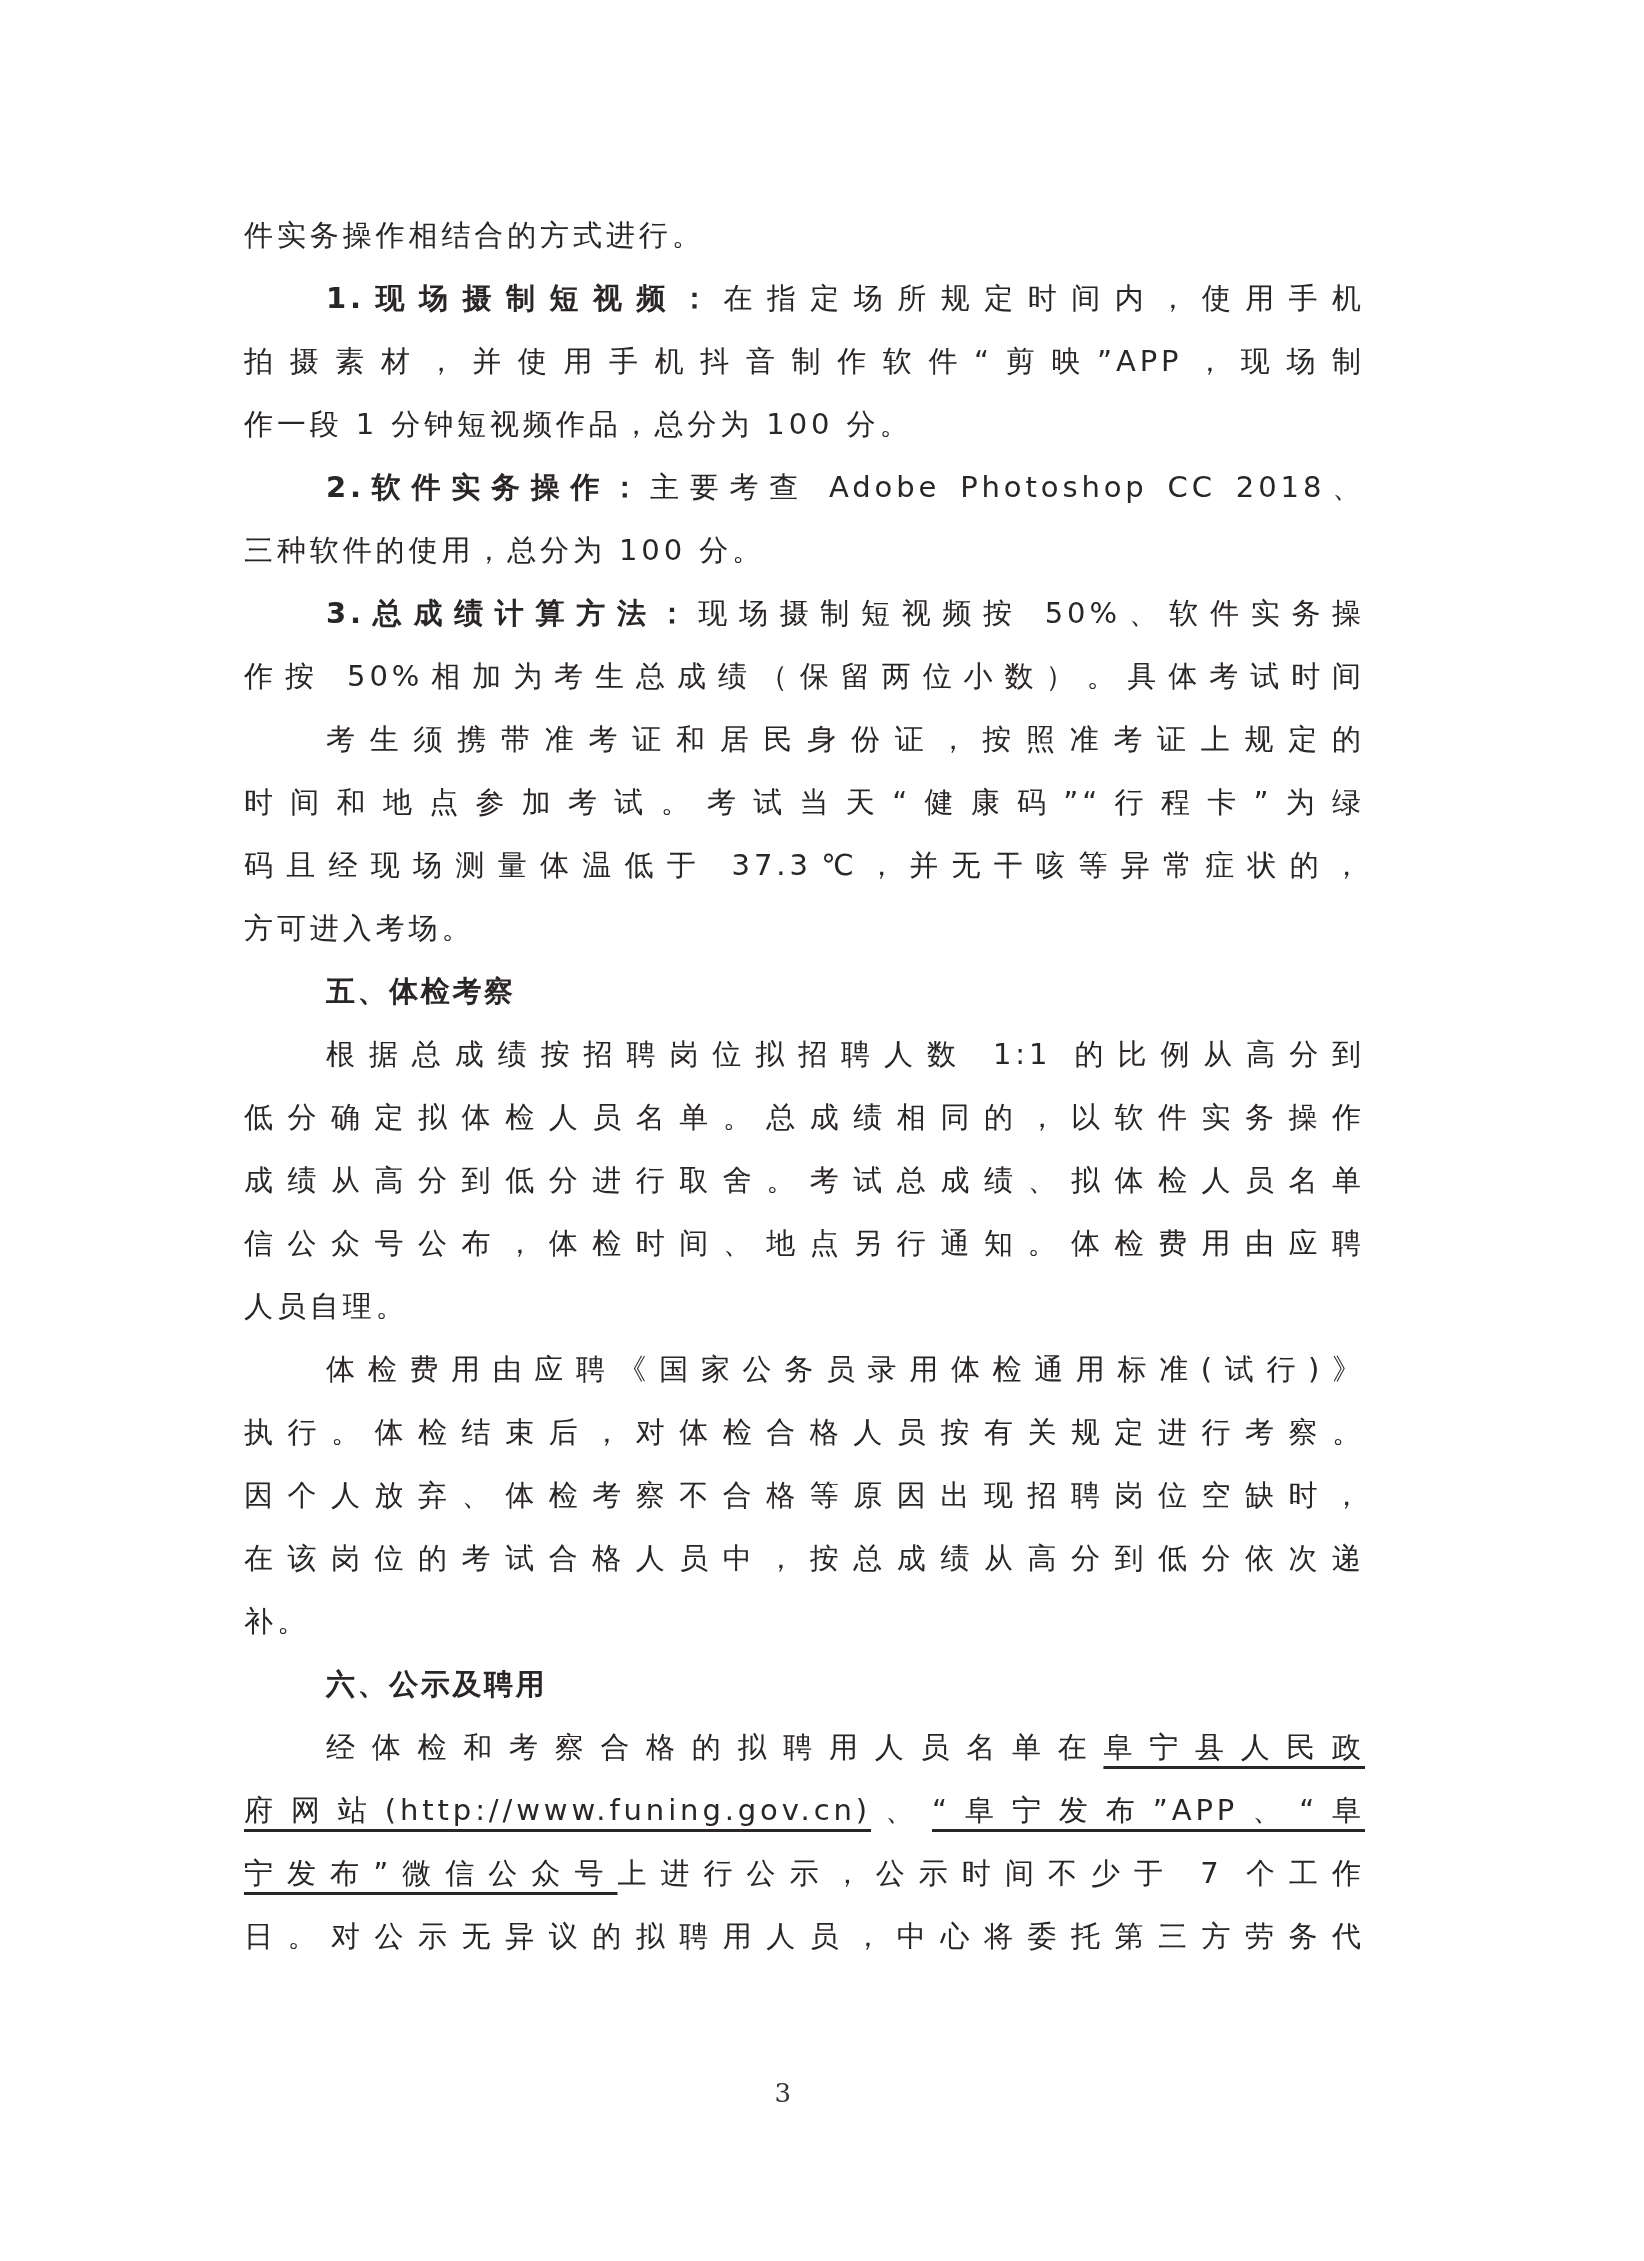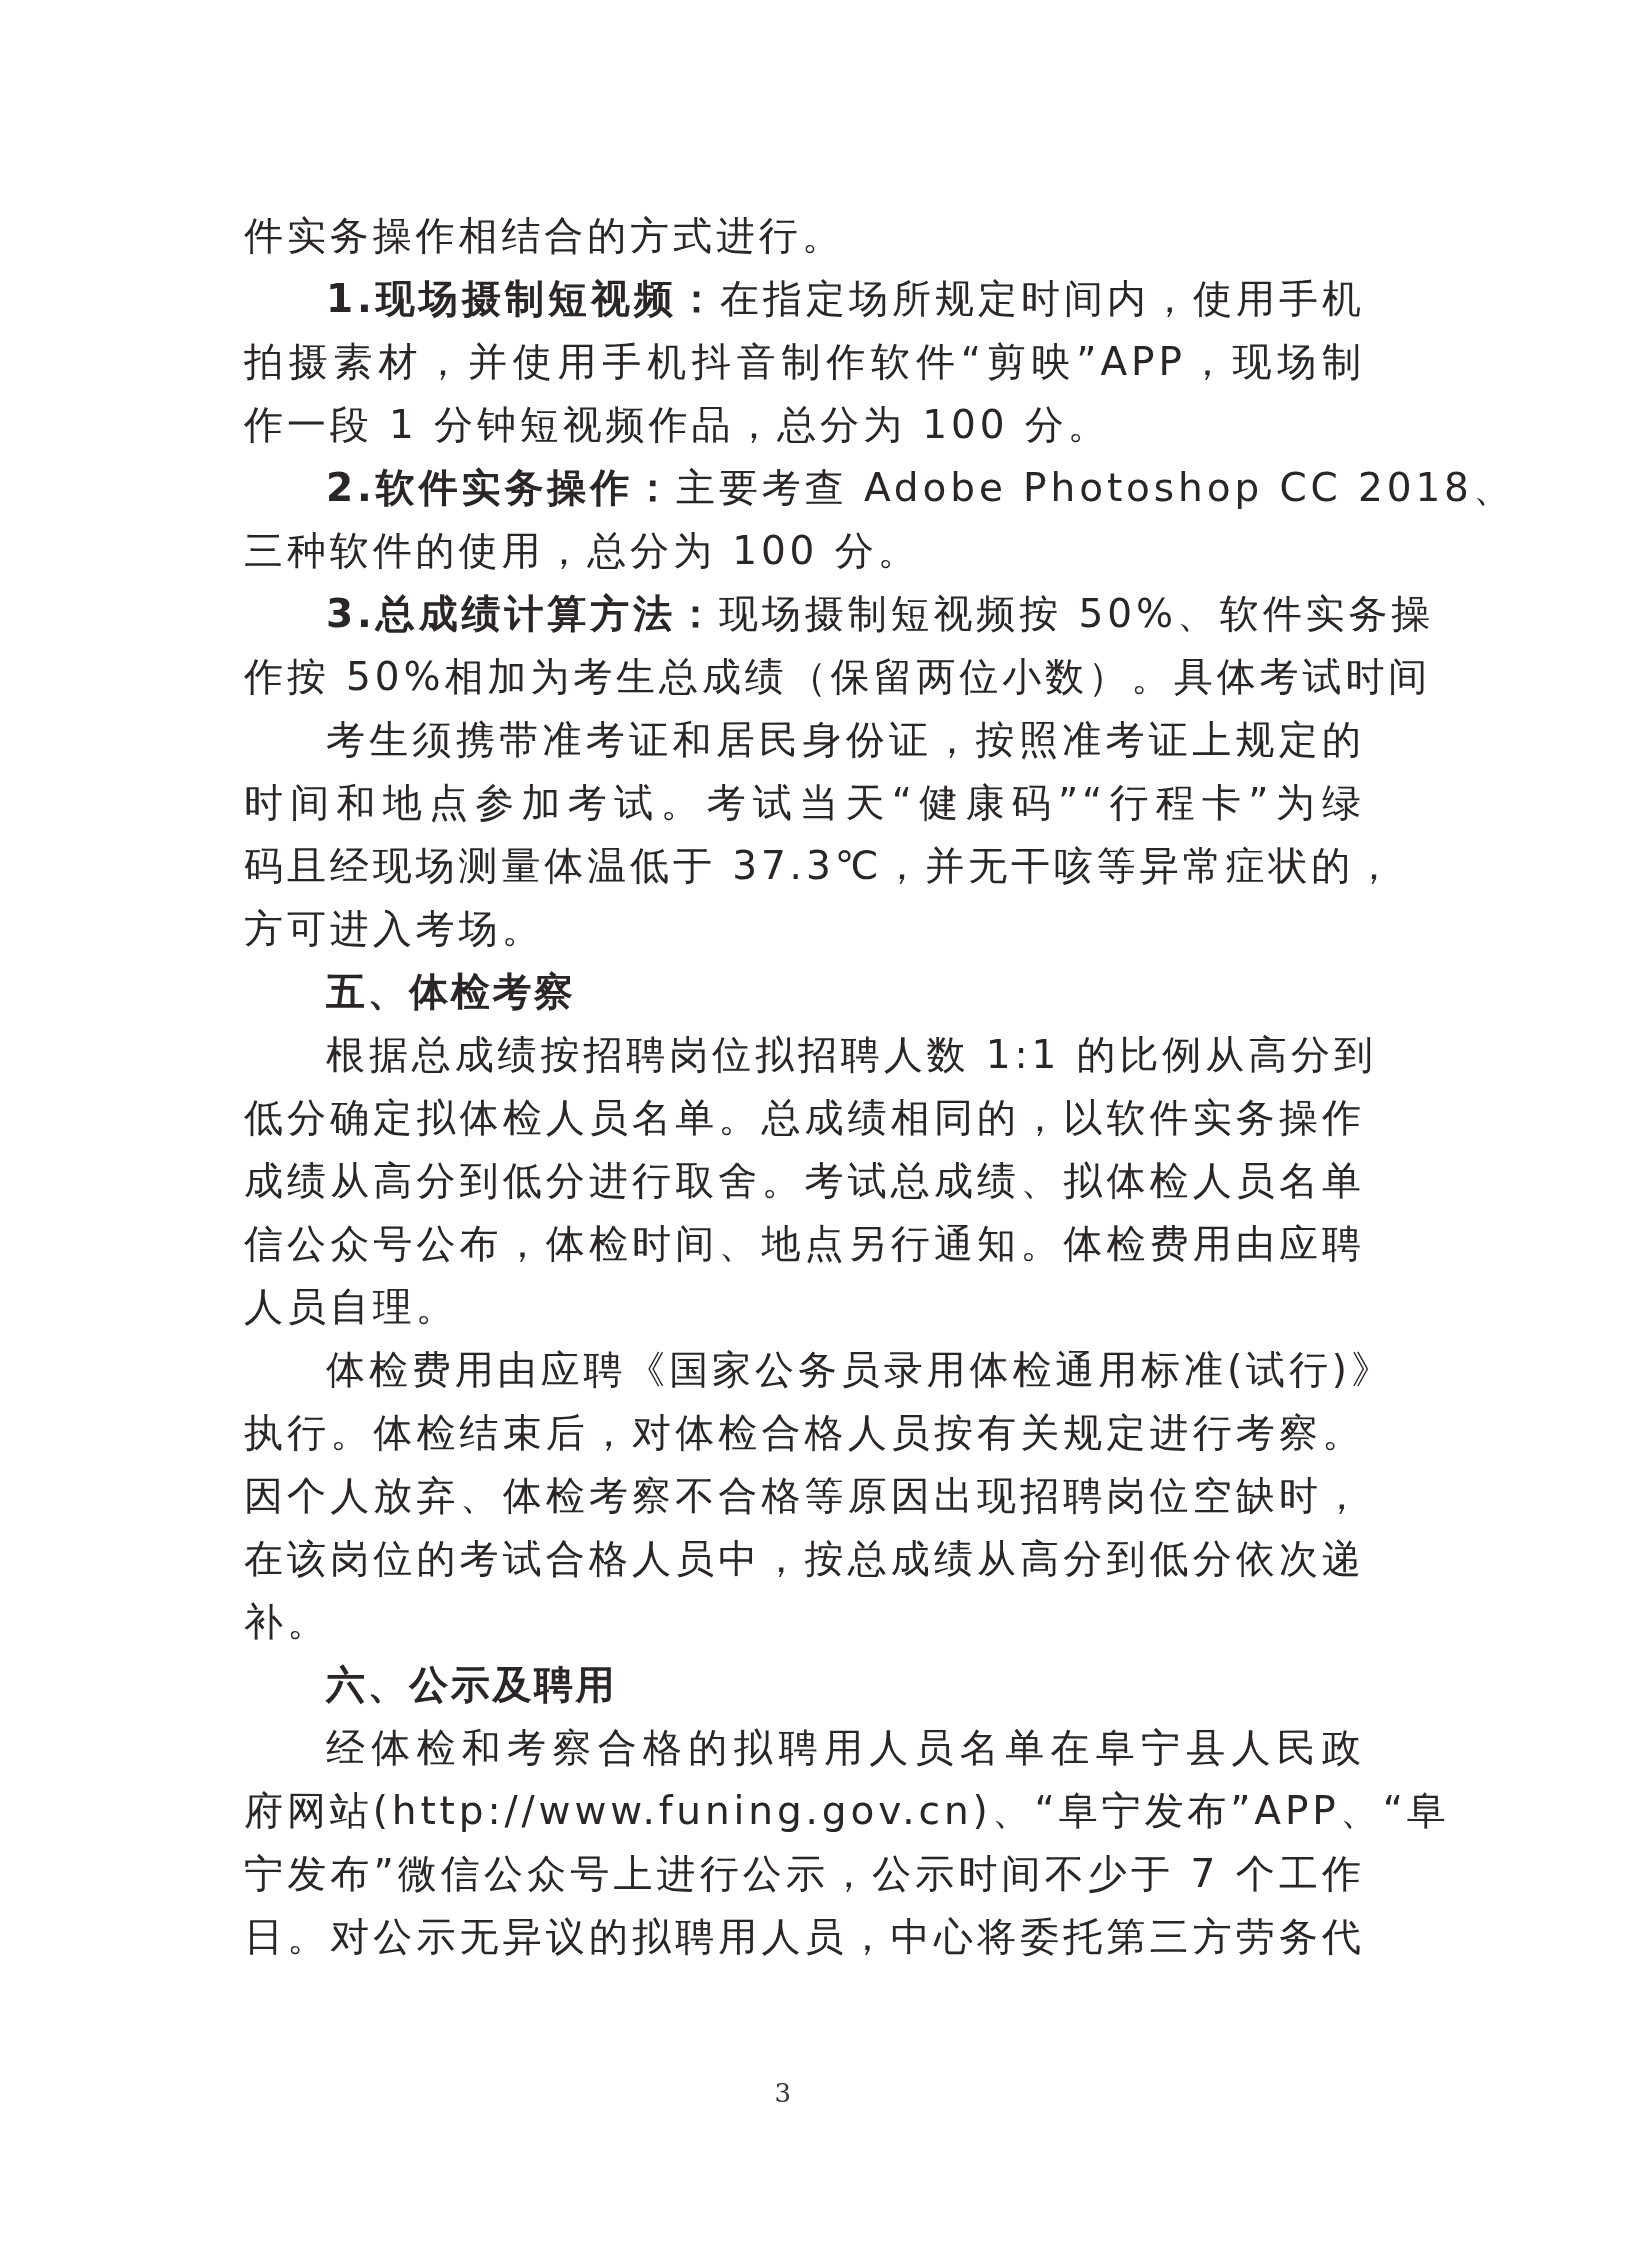--- a/index.html
+++ b/index.html
@@ -17,41 +17,42 @@
     }
     .page {
       position: absolute;
       left: 244px;
       top: 204px;
       width: 1121px;
     }
     .line {
       height: 63px;
       line-height: 63px;
-      font-size: 39px;
+      font-size: 29px;
       white-space: nowrap;
       letter-spacing: 3.9px;
     }
     .justify {
       text-align: justify;
       text-align-last: justify;
     }
     .indent {
       padding-left: 82px;
     }
     .bold {
       font-weight: bold;
       margin-top: 24px;
     }
     .heading {
       font-weight: bold;
       padding-left: 82px;
       letter-spacing: 2.6px;
     }
     .u {
+      text-decoration: underline;
       text-decoration-thickness: 2.6px;
       text-underline-offset: 9px;
     }
     .page-number {
       position: absolute;
       left: 773px;
       top: 2078px;
       width: 19.3px;
       font-family: "DejaVu Serif", "Liberation Serif", serif;
       font-size: 26px;

